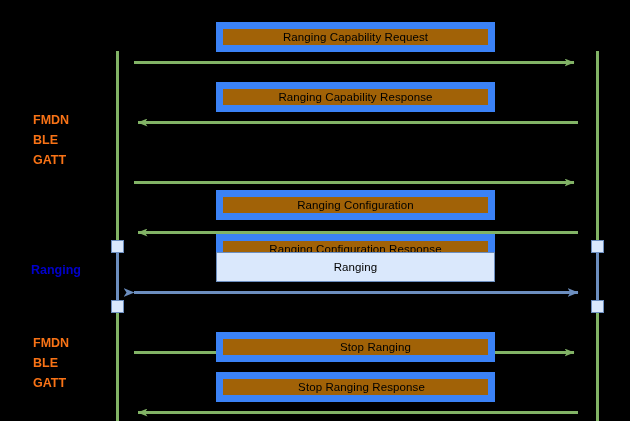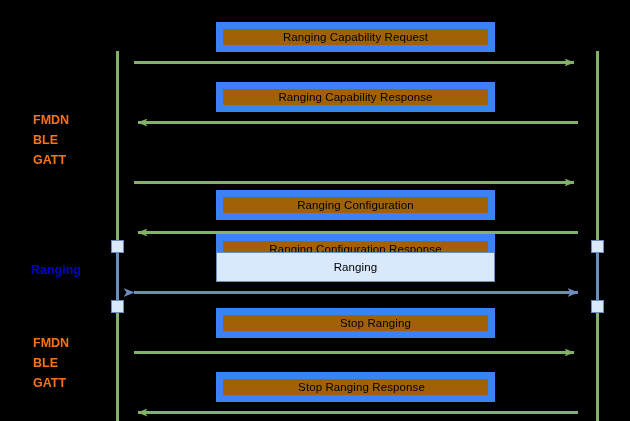--- a/index.html
+++ b/index.html
@@ -118,21 +118,21 @@
     <line x1="134" y1="352.5" x2="574" y2="352.5" stroke="#82b366" stroke-width="3" marker-end="url(#gR)"></line>
 
     <line x1="578" y1="412.5" x2="138" y2="412.5" stroke="#82b366" stroke-width="3" marker-end="url(#gL)"></line>
   </svg>
 
   <div class="msgbox green" style="top:22px;">Ranging Capability Request</div>
   <div class="msgbox green" style="top:82px;">Ranging Capability Response</div>
   <div class="msgbox green" style="top:142px;margin-top:48px;">Ranging Configuration</div>
   <div class="msgbox green" style="top:202px;margin-top:32px;">Ranging Configuration Response</div>
   <div class="msgbox blue" style="top:252px;">Ranging</div>
-  <div class="msgbox green" style="top:308px;padding-left:40px;">Stop Ranging</div>
+  <div class="msgbox green" style="top:332px;padding-left:40px;">Stop Ranging</div>
   <div class="msgbox green" style="top:372px;padding-left:12px;">Stop Ranging Response</div>
 
   <div class="side-label green" style="left:33px; top:110px;">FMDN
 BLE
 GATT</div>
   <div class="side-label blue" style="left:31px; top:260px;">Ranging</div>
   <div class="side-label green" style="left:33px; top:333px;">FMDN
 BLE
 GATT</div>
 

